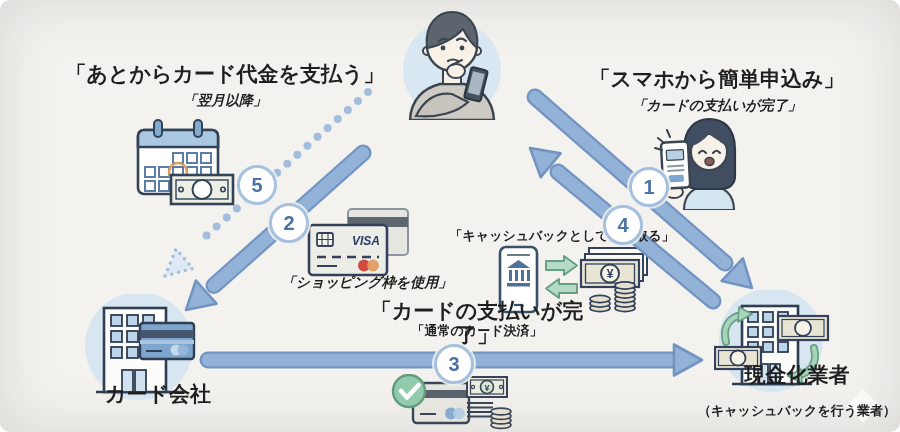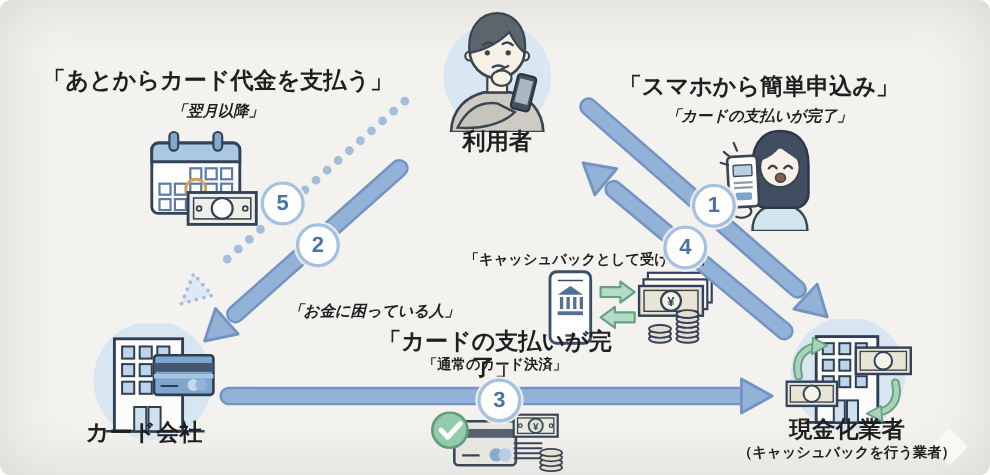--- a/index.html
+++ b/index.html
@@ -1,19 +1,19 @@
 <!DOCTYPE html>
 <html><head>
 <meta charset="utf-8">
 <style>
   html,body{margin:0;padding:0;background:#ffffff;}
   .stage{position:relative;width:900px;height:432px;background:#f3f2ef;overflow:hidden;
          border-radius:10px;box-shadow:inset 0 0 55px rgba(125,123,115,.22);
          font-family:"Liberation Sans","DejaVu Sans",sans-serif;color:#1f1f1f;}
-  .t{position:absolute;text-align:center;font-weight:700;line-height:1.12;letter-spacing:0;}
+  .t{position:absolute;text-align:center;font-weight:700;line-height:1.12;letter-spacing:0;margin-left:27px;}
   .t-big{font-size:21px;}
   .t-med{font-size:21px;}
   .t-sub{font-size:14px;font-style:italic;}
   .t-tiny{font-size:13px;}
   .badge{position:absolute;width:34px;height:34px;border-radius:50%;background:#ffffff;
          border:3px solid #a6c1df;color:#4a73a4;font-weight:700;font-size:20px;
          display:flex;align-items:center;justify-content:center;z-index:6;
          box-shadow:0 0 0 2px rgba(243,242,239,.9);}
   svg{display:block;}
   .icon{position:absolute;z-index:2;}
@@ -101,20 +101,34 @@
       </g>
       <circle cx="52" cy="55" r="9" fill="none" stroke="#dd9d5b" stroke-width="2.6"></circle>
       <rect x="45" y="58" width="62" height="29" fill="#edefe5" stroke="#324358" stroke-width="2.6"></rect>
       <rect x="50" y="63" width="52" height="19" fill="none" stroke="#324358" stroke-width="1.4"></rect>
       <circle cx="76" cy="72.5" r="9.5" fill="#ffffff" stroke="#324358" stroke-width="2"></circle>
       <circle cx="55" cy="72.5" r="2.2" fill="none" stroke="#324358" stroke-width="1.6"></circle>
       <circle cx="97" cy="72.5" r="2.2" fill="none" stroke="#324358" stroke-width="1.6"></circle>
     </svg>
   </div>
 
+  <div class="icon" style="left:303px;top:202px;">
+    <svg width="112" height="76" viewBox="0 0 112 76">
+      <rect x="45" y="7" width="60" height="46" rx="4" fill="#e7e7e2" stroke="#8d95a2" stroke-width="2"></rect>
+      <rect x="45" y="15" width="60" height="10" fill="#5d6772"></rect>
+      <rect x="6" y="23" width="78" height="50" rx="4" fill="#edede7" stroke="#33415a" stroke-width="2.6"></rect>
+      <rect x="14" y="31" width="16" height="13" rx="2" fill="#f4f3ec" stroke="#33415a" stroke-width="1.8"></rect>
+      <path d="M19 31 v13 M25 31 v13 M14 37.5 h16" stroke="#33415a" stroke-width="1.1" fill="none"></path>
+      <text x="77" y="43" text-anchor="end" font-size="12" font-weight="bold" font-style="italic" fill="#2a3a63">VISA</text>
+      <line x1="14" y1="55" x2="76" y2="55" stroke="#33415a" stroke-width="2.6" stroke-dasharray="9 6"></line>
+      <line x1="14" y1="64" x2="34" y2="64" stroke="#33415a" stroke-width="2"></line>
+      <circle cx="61" cy="63.5" r="6" fill="#cf4a41"></circle>
+      <circle cx="70" cy="63.5" r="6" fill="#e2995d" fill-opacity="0.92"></circle>
+    </svg>
+  </div>
 
   <div class="icon" style="left:497px;top:245px;">
     <svg width="158" height="70" viewBox="0 0 158 70">
       <rect x="3" y="2" width="37" height="65" rx="6" fill="#ffffff" stroke="#3a4f68" stroke-width="2.6"></rect>
       <line x1="10" y1="10" x2="33" y2="10" stroke="#3a4f68" stroke-width="1.5"></line>
       <line x1="17" y1="60" x2="26" y2="60" stroke="#3a4f68" stroke-width="2.2"></line>
       <g fill="#4f7097">
         <path d="M21.5 15 L33 23 H10 Z"></path>
         <rect x="12" y="25" width="3" height="11"></rect>
           <rect x="18" y="25" width="3" height="11"></rect>
@@ -274,27 +288,26 @@
   <div class="badge" style="left:237px;top:165px;">
       <span>5</span>
     </div>
 
   <div class="t t-big lbl" style="left:36px;top:62px;width:324px;">「あとからカード代金を支払う」</div>
   <div class="t t-sub lbl" style="left:36px;top:93px;width:324px;">「翌月以降」</div>
 
   <div class="t t-big lbl" style="left:540px;top:67px;width:300px;">「スマホから簡単申込み」</div>
   <div class="t t-sub lbl" style="left:540px;top:98px;width:300px;">「カードの支払いが完了」</div>
 
-  <div class="t t-med lbl" style="left:377px;top:117px;width:150px;">利用者</div>
 
   <div class="t t-tiny lbl" style="left:420px;top:229px;width:230px;">「キャッシュバックとして受け取る」</div>
 
-  <div class="t t-sub lbl" style="left:248px;top:275px;width:184px;">「お金に困っている人」</div>
+  <div class="t t-sub lbl" style="left:248px;top:275px;width:184px;">「ショッピング枠を使用」</div>
 
   <div class="t t-big lbl" style="left:330px;top:299px;width:240px;text-align:center;">「カードの支払いが完了」</div>
   <div class="t t-tiny lbl" style="left:350px;top:324px;width:200px;">「通常のカード決済」</div>
 
   <div class="t t-med lbl" style="left:50px;top:382px;width:162px;">カード会社</div>
 
-  <div class="t t-med lbl" style="left:689px;top:381px;width:162px;font-family:Liberation Mono, monospace;">現金化業者</div>
+  <div class="t t-med lbl" style="left:689px;top:363px;width:162px;">現金化業者</div>
   <div class="t t-tiny lbl" style="left:652px;top:404px;width:236px;">（キャッシュバックを行う業者）</div>
 
 </div>
 
 </body></html>

